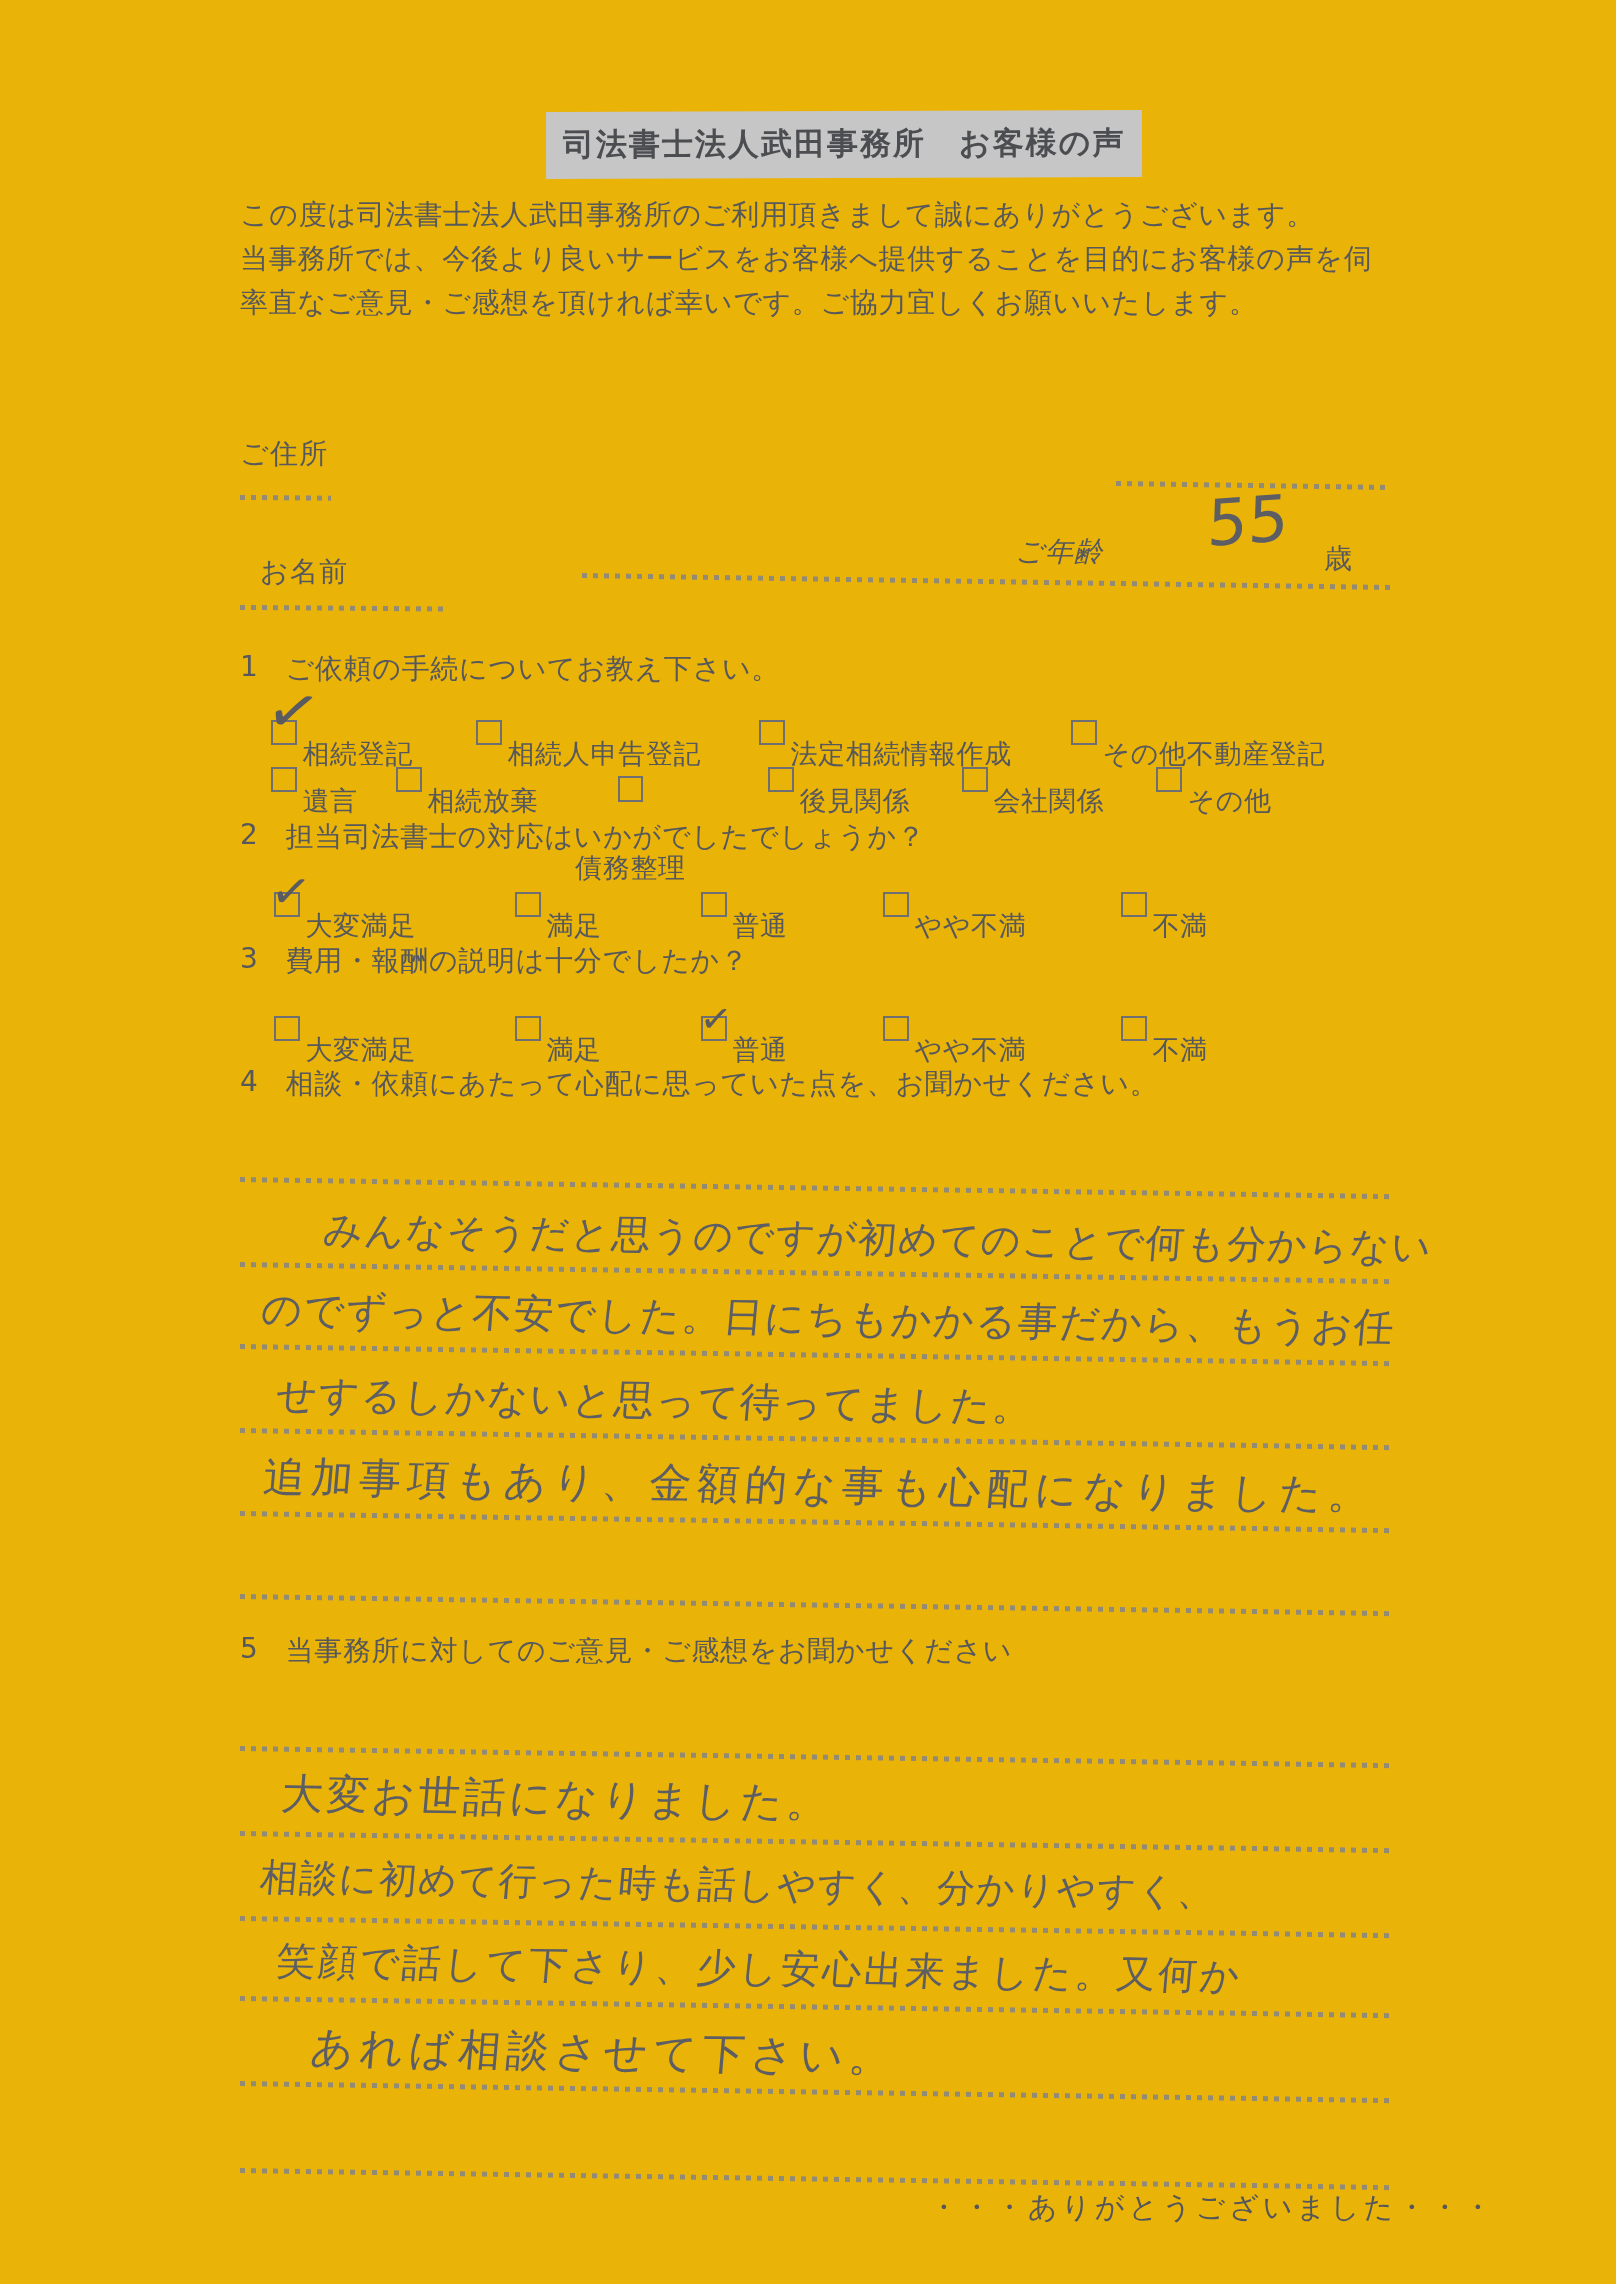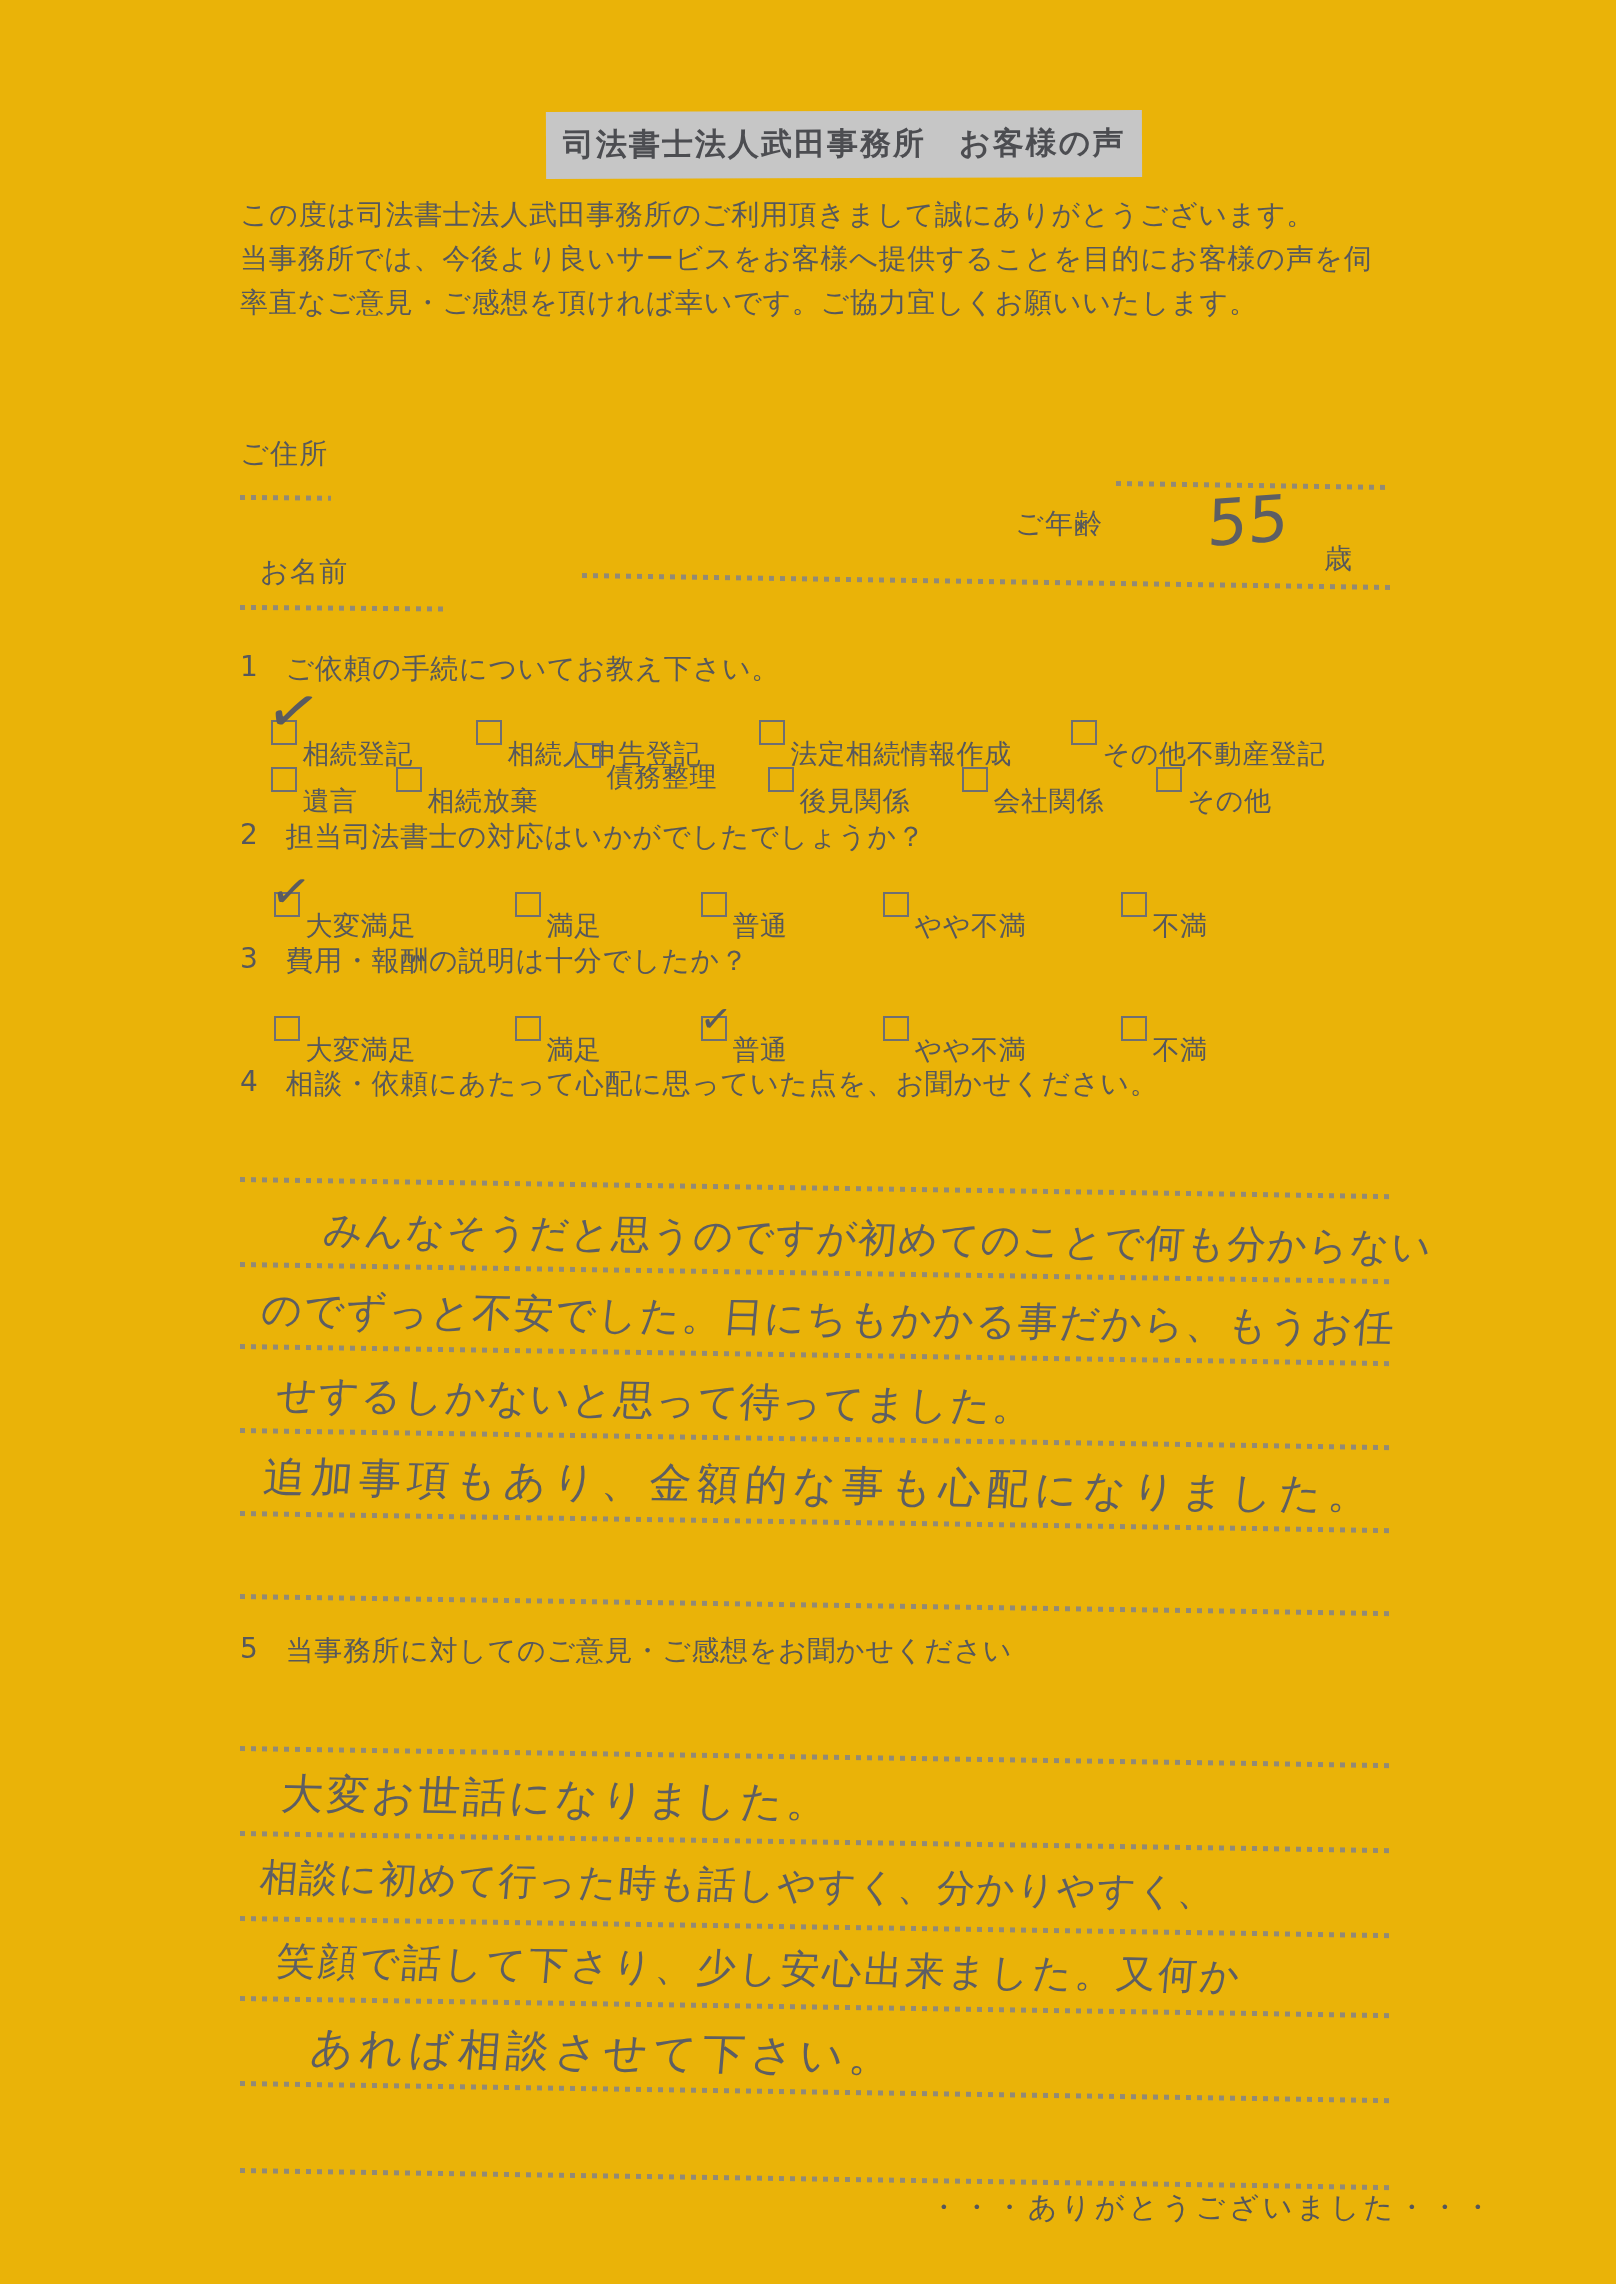--- a/index.html
+++ b/index.html
@@ -78,21 +78,21 @@
     <div class="intro">率直なご意見・ご感想を頂ければ幸いです。ご協力宜しくお願いいたします。</div>
   </div>
 
   <div class="abs label" style="left:240px;top:435px;">ご住所</div>
   <div class="abs rule flat" style="left:240px;top:495px;width:91px;"></div>
   <div class="abs rule" style="left:1116px;top:481px;width:274px;"></div>
 
   <div class="abs label" style="left:240px;top:553px;margin-left:20px;">お名前</div>
   <div class="abs rule flat" style="left:240px;top:605px;width:205px;"></div>
   <div class="abs rule" style="left:582px;top:573px;width:809px;"></div>
-  <div class="abs label" style="left:1015px;top:505px;">ご年齢</div>
+  <div class="abs label" style="left:1015px;top:533px;font-style:italic;">ご年齢</div>
   <div class="abs hand" style="left:1206px;top:487px;font-size:64px;transform:rotate(-4deg) skewX(-6deg);">55</div>
   <div class="abs label" style="left:1324px;top:540px;">歳</div>
 
   <div class="abs qline" style="left:240px;top:650px;">
     <span class="qnum">1</span>
     <span>ご依頼の手続についてお教え下さい。</span>
   </div>
   <div class="abs opt" style="left:271px;top:693px;">
     <span class="box t1 is-checked">
         <span class="tick">✓</span>
@@ -112,21 +112,21 @@
     <span class="olabel">その他不動産登記</span>
   </div>
   <div class="abs opt" style="left:271px;top:740px;">
     <span class="box"></span>
     <span class="olabel">遺言</span>
   </div>
   <div class="abs opt" style="left:396px;top:740px;">
     <span class="box"></span>
     <span class="olabel">相続放棄</span>
   </div>
-  <div class="abs opt" style="left:575px;top:716px;">
+  <div class="abs opt" style="left:575px;top:776px;flex-direction:column;">
     <span class="box"></span>
     <span class="olabel">債務整理</span>
   </div>
   <div class="abs opt" style="left:768px;top:740px;">
     <span class="box"></span>
     <span class="olabel">後見関係</span>
   </div>
   <div class="abs opt" style="left:962px;top:740px;">
     <span class="box"></span>
     <span class="olabel">会社関係</span>

